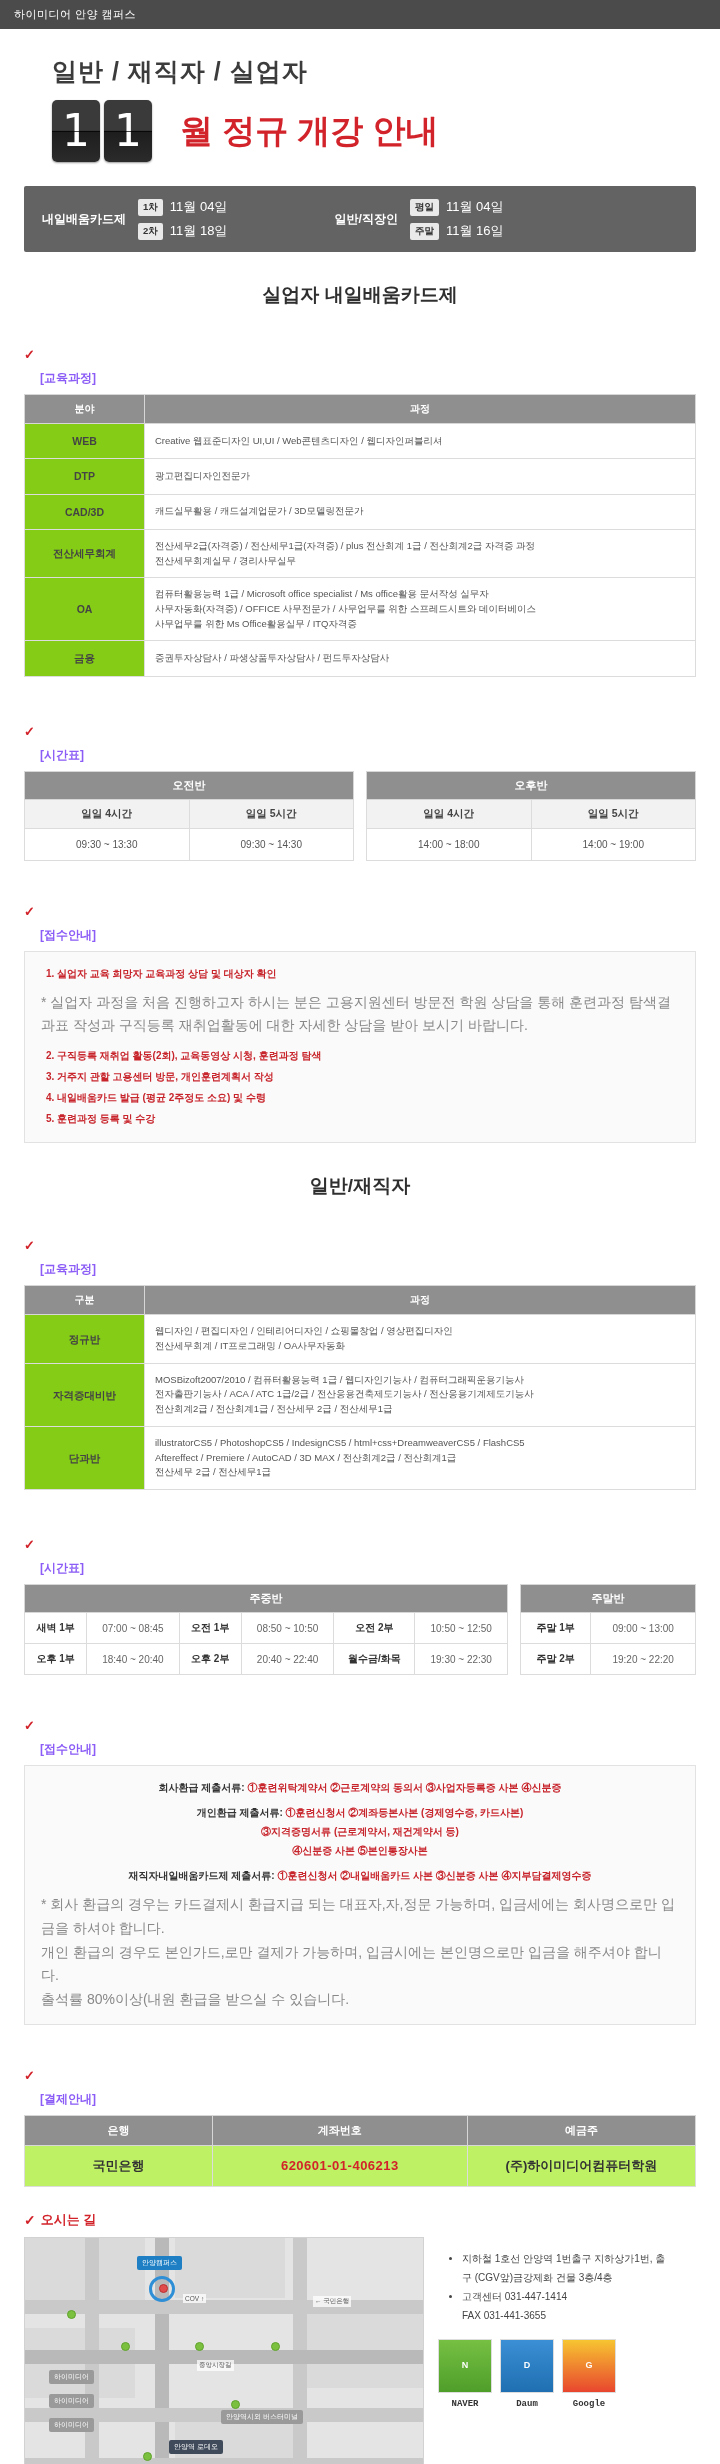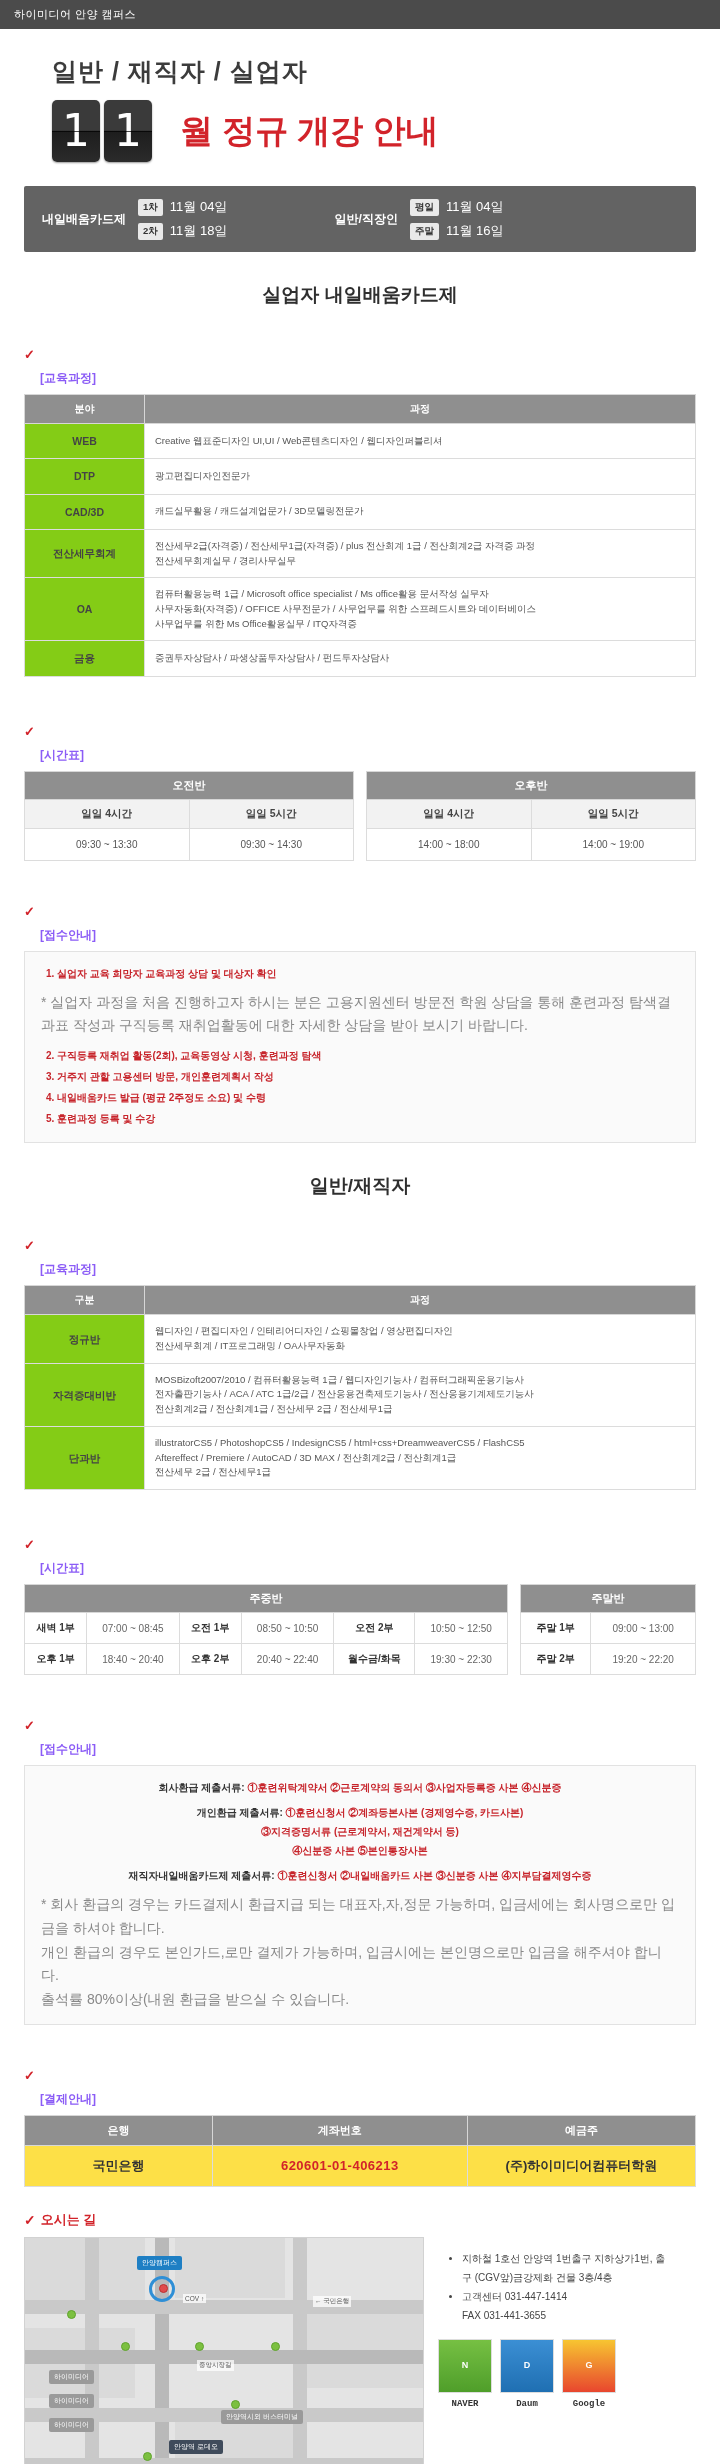--- a/index.html
+++ b/index.html
@@ -182,21 +182,21 @@
   
   table.pay {
     width:672px; margin:0 24px;
     border-collapse:collapse; font-size:11px;
   }
   table.pay th {
     background:#8f8f8f; color:#fff; padding:7px;
     border:1px solid #d7d7d7; font-size:11px;
   }
   table.pay td {
-    background:#fde047; border:1px solid #dcdcdc;
+    background:#bef264; border:1px solid #dcdcdc;
     padding:11px; text-align:center; font-size:13px; font-weight:bold; color:#333;
   }
   table.pay td.acct { color:#d2232a; letter-spacing:0.5px; }
 
   
   .map-head {
     display:flex; align-items:center; gap:5px;
     margin:24px 24px 8px 24px;
     font-size:13px; font-weight:bold; color:#d2232a;
   }

